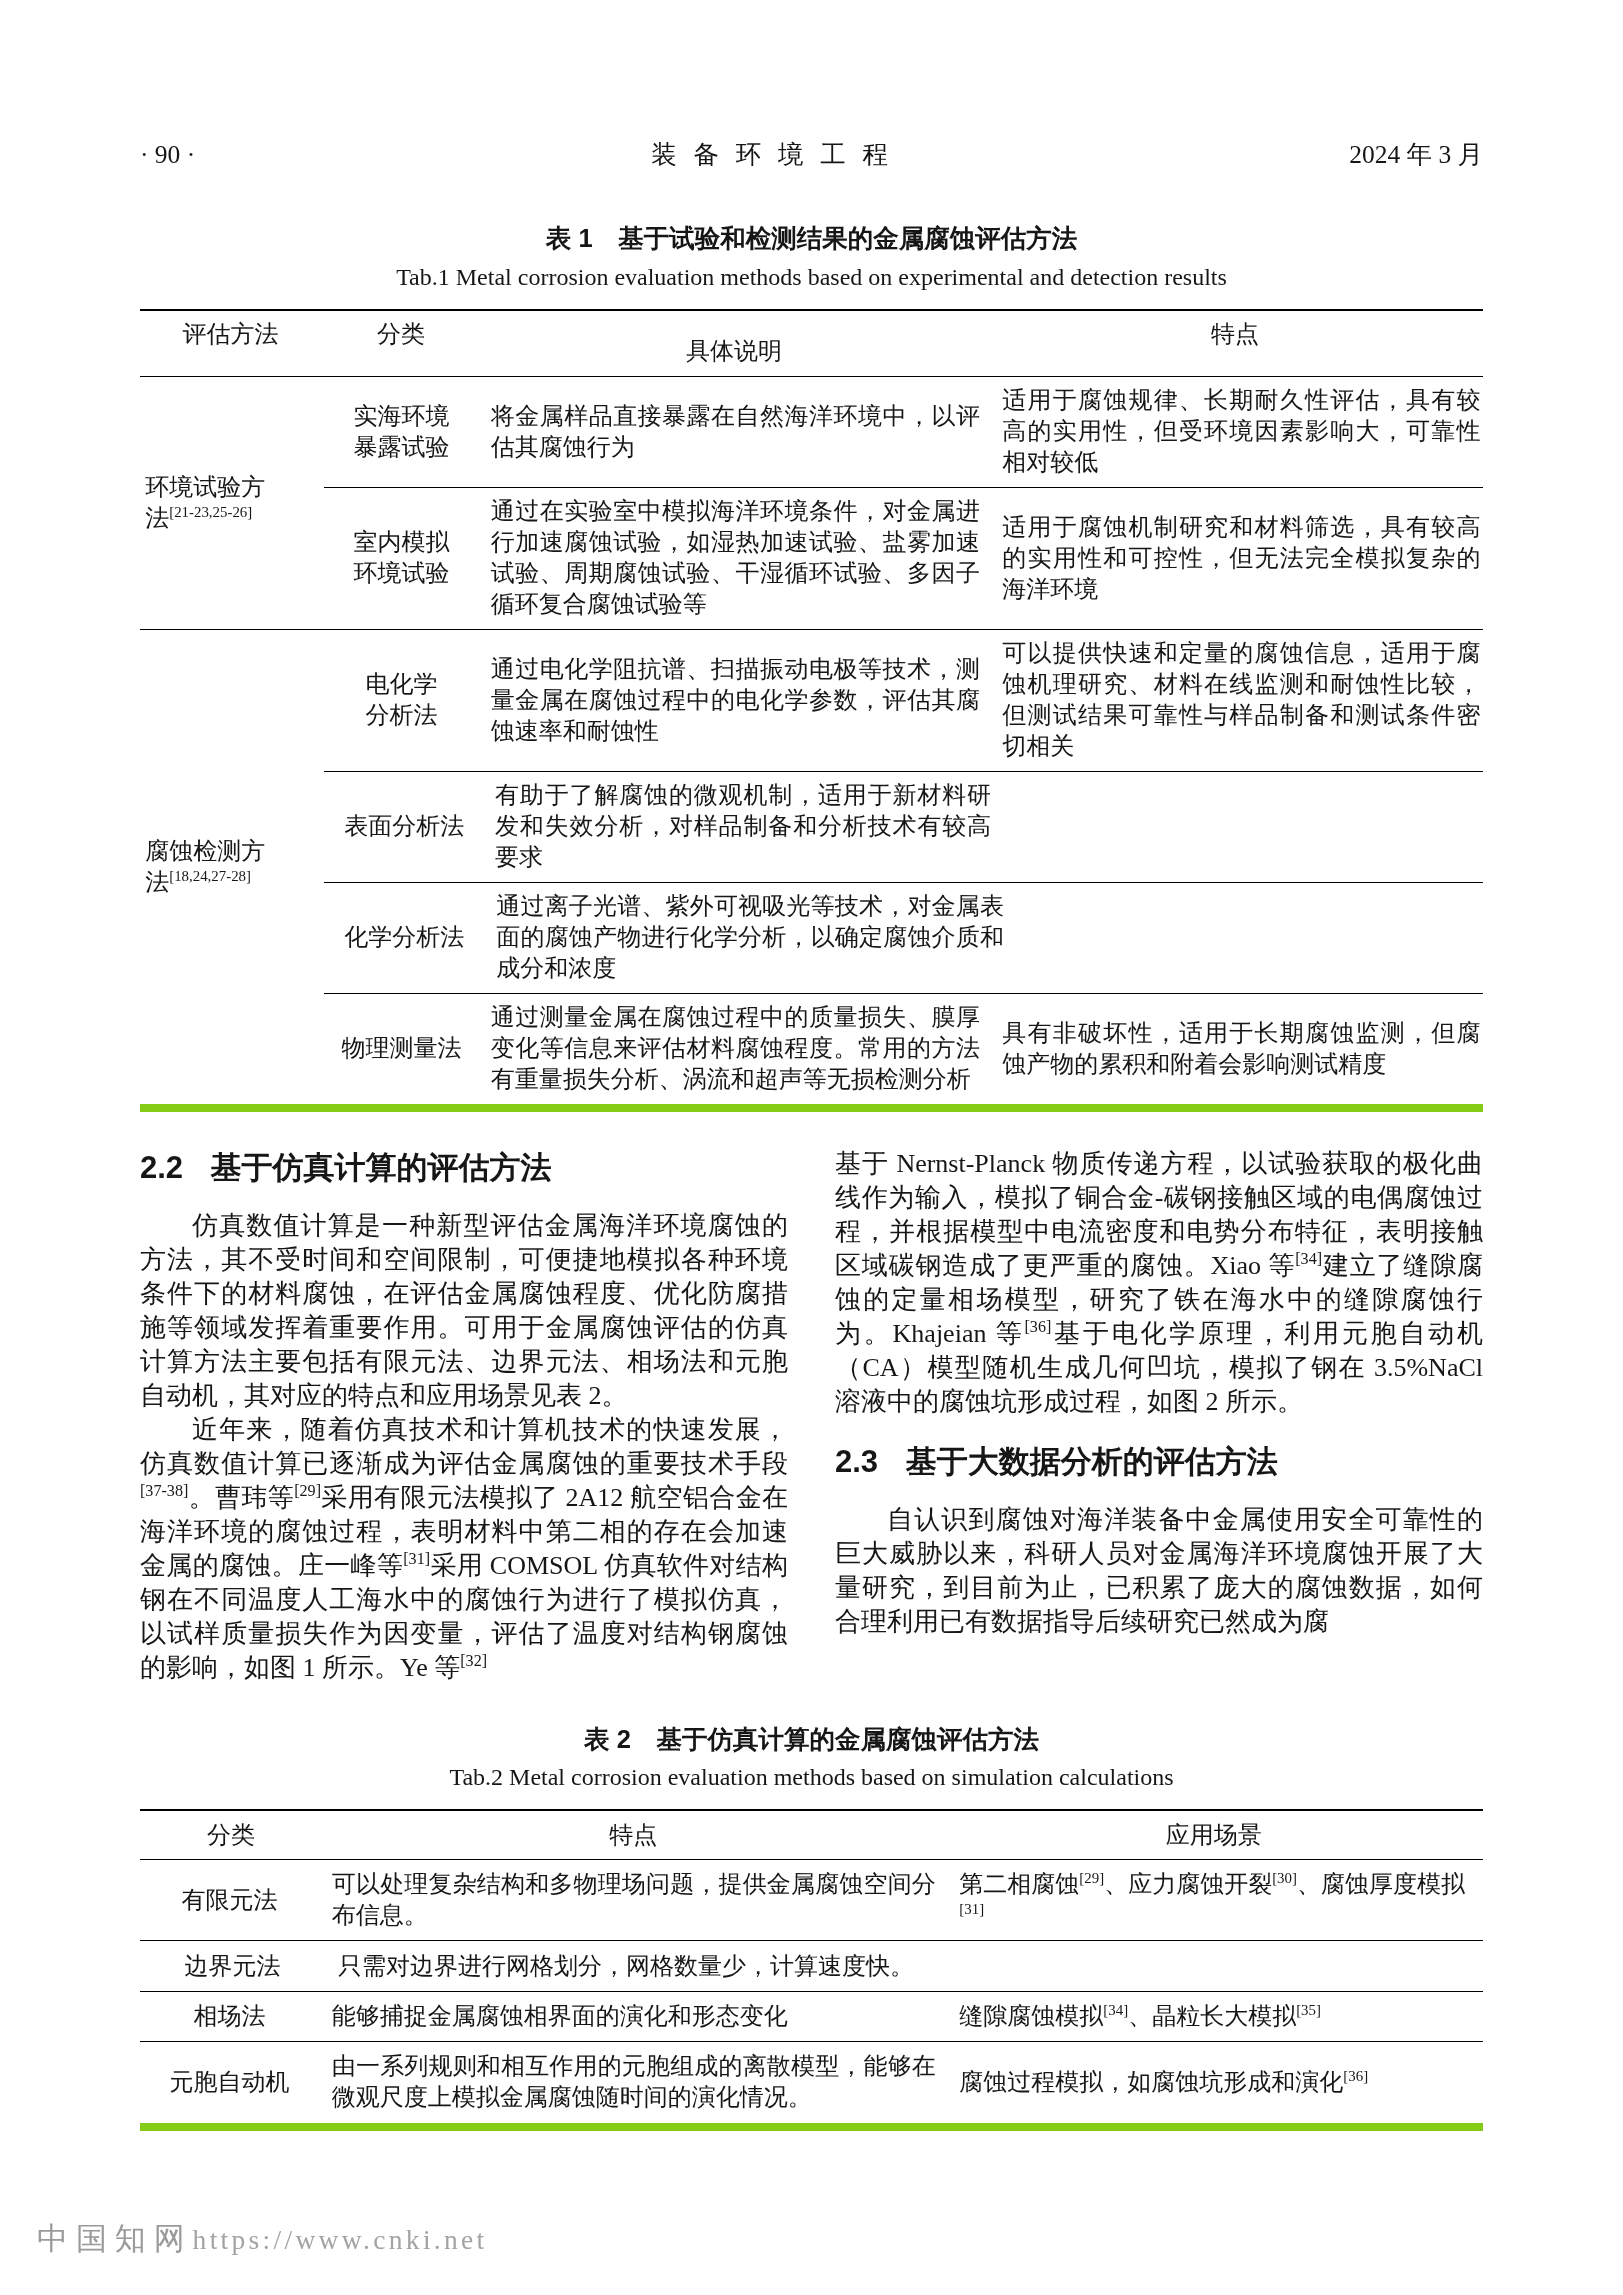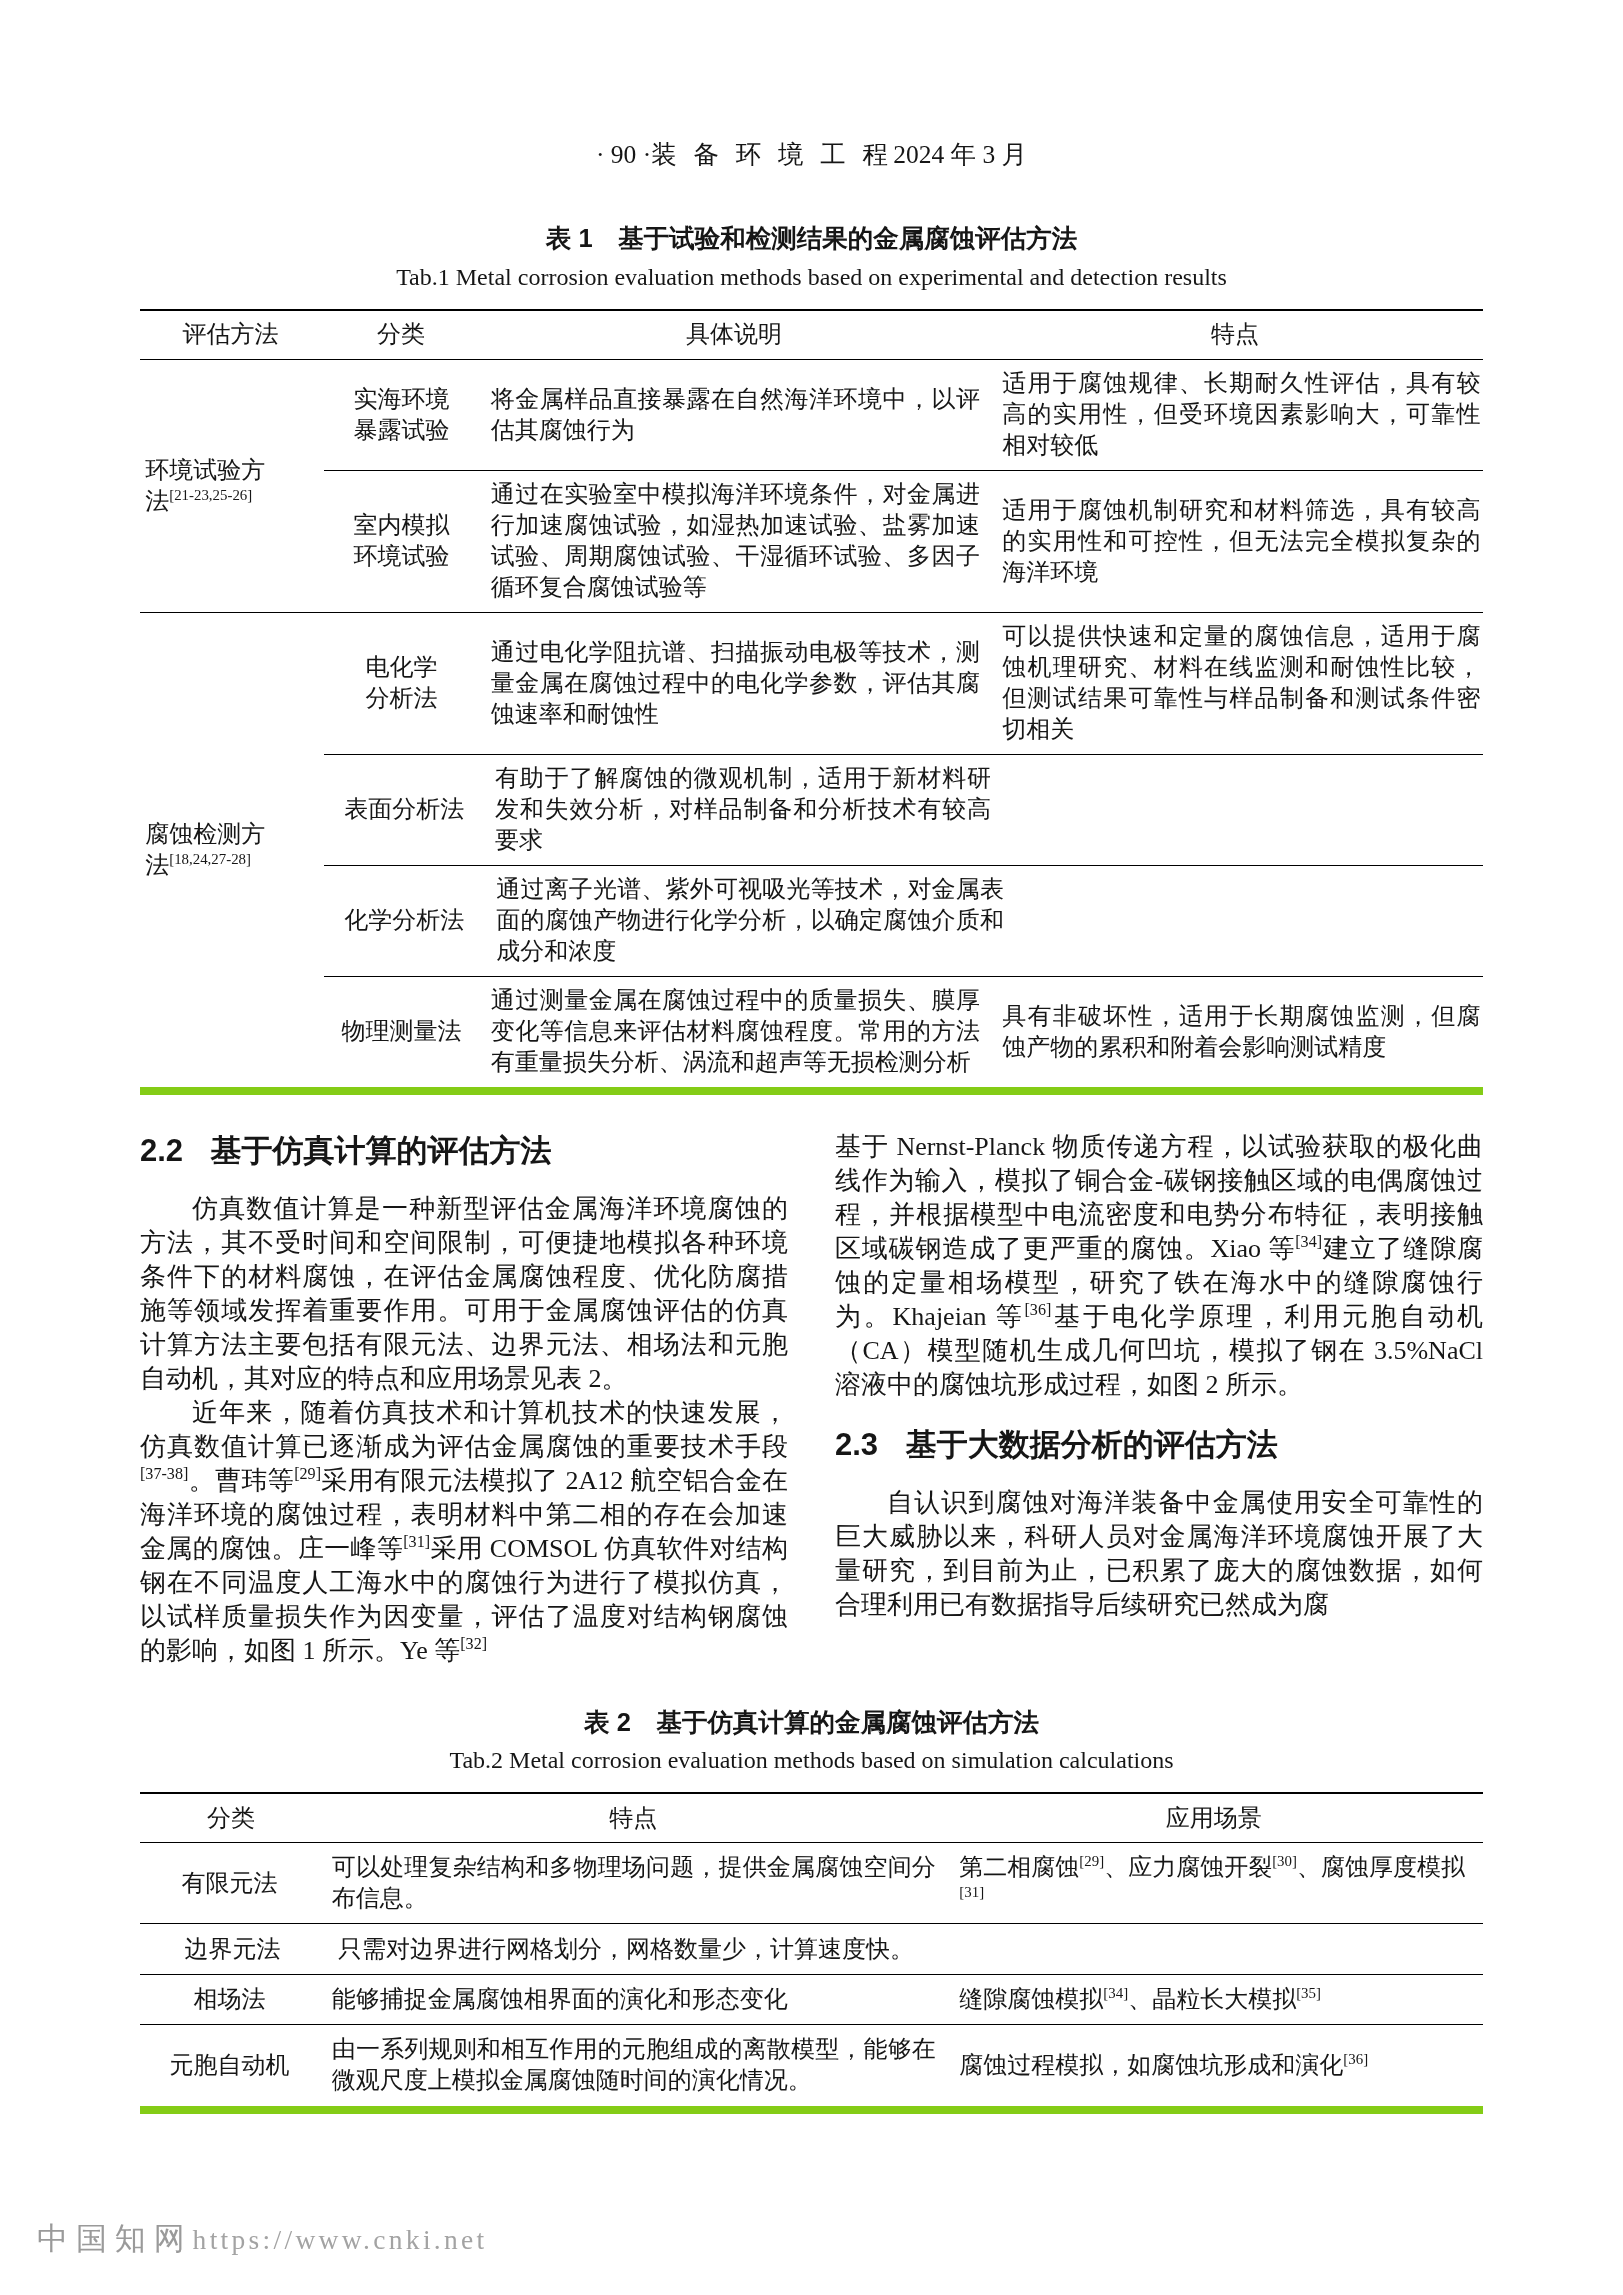--- a/index.html
+++ b/index.html
@@ -3,37 +3,37 @@
 <meta charset="utf-8">
 <style>
   html, body { margin:0; padding:0; background:#ffffff; }
   .page {
     position:relative; width:1623px; height:2295px; background:#ffffff;
     font-family:"Liberation Serif","DejaVu Serif",serif; color:#161616; overflow:hidden;
   }
   .content { position:absolute; left:140px; top:137px; width:1343px; }
 
   
-  .pg-header { display:flex; justify-content:center; align-items:baseline; font-size:25.5px; }
+  .pg-header { display:flex; justify-content:space-between; align-items:baseline; font-size:25.5px; }
   .pg-header .journal { letter-spacing:5.2px; }
 
   
   .caption { text-align:center; }
   .cap-zh { font-family:"Liberation Sans","DejaVu Sans",sans-serif; font-weight:700; font-size:25.5px; line-height:33px; }
   .cap-en { margin-top:6.5px; font-size:24px; line-height:30px; }
   .cap1 { margin-top:50px; }
   .cap2 { margin-top:38px; }
 
   
   .tbl { margin-top:17px; border-top:2px solid #000; border-bottom:8px solid #84cc16; font-size:24px; line-height:31px; }
   .thead { display:flex; border-bottom:1.3px solid #000; }
   .thead > div { padding:8.5px 3.9px; text-align:center; }
 
   
-  .h1-method { width:13.2%; } .h1-cat { width:11.6%; } .h1-desc { width:38%; } .h1-feat { width:37.2%; }
+  .h1-method { width:13.2%; } .h1-cat { width:11.6%; } .h1-desc { width:38%;margin-top:17px; } .h1-feat { width:37.2%; }
   .t1-group { display:flex; }
   .t1-group + .t1-group { border-top:1.3px solid #000; }
   .t1-method { width:13.2%; display:flex; flex-direction:column; justify-content:center;
                padding:7.9px 2.6px 7.9px 5.2px; white-space:pre-line; text-align:left; }
   .t1-rows { width:86.8%; display:flex; flex-direction:column; }
   .t1-row { display:flex; flex:1; }
   .t1-row + .t1-row { border-top:1.3px solid #000; }
   .cell { display:flex; flex-direction:column; justify-content:center; }
   .t1-cat  { width:13.4%; padding:8.5px 2.6px;  text-align:center; white-space:pre-line; }
   .t1-desc { width:43.8%; padding:8.5px 11.8px; text-align:justify; }

